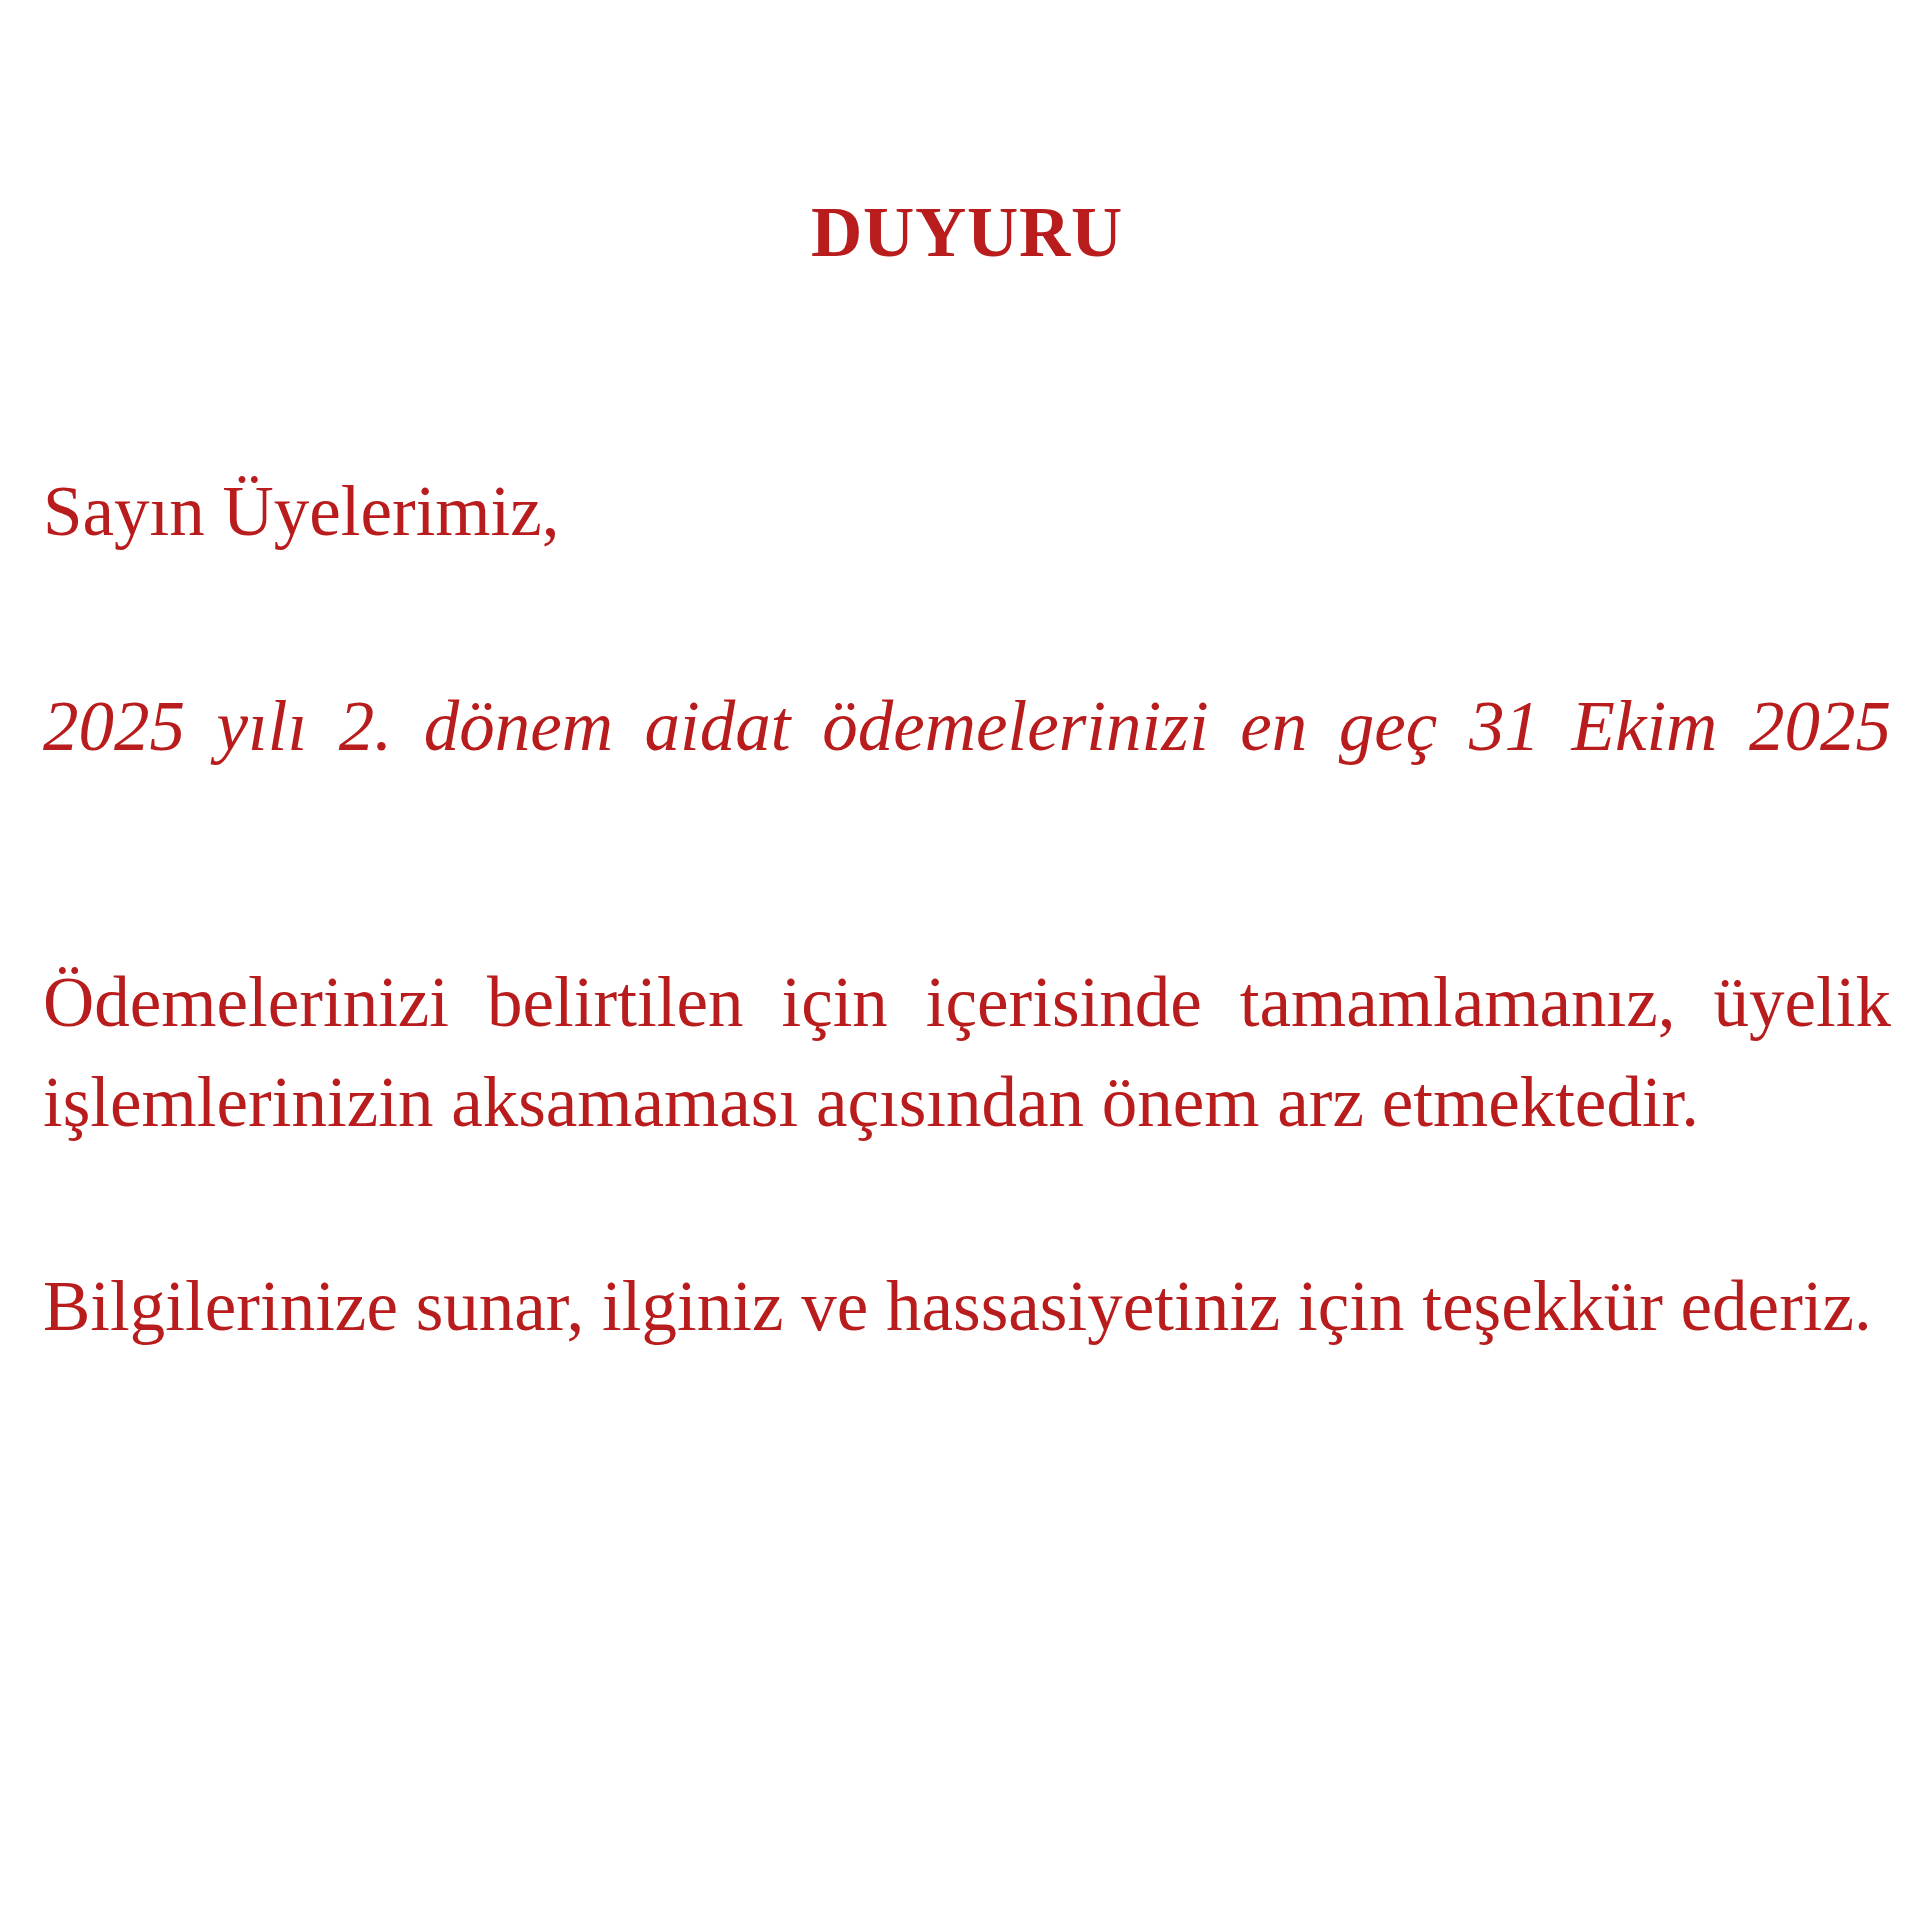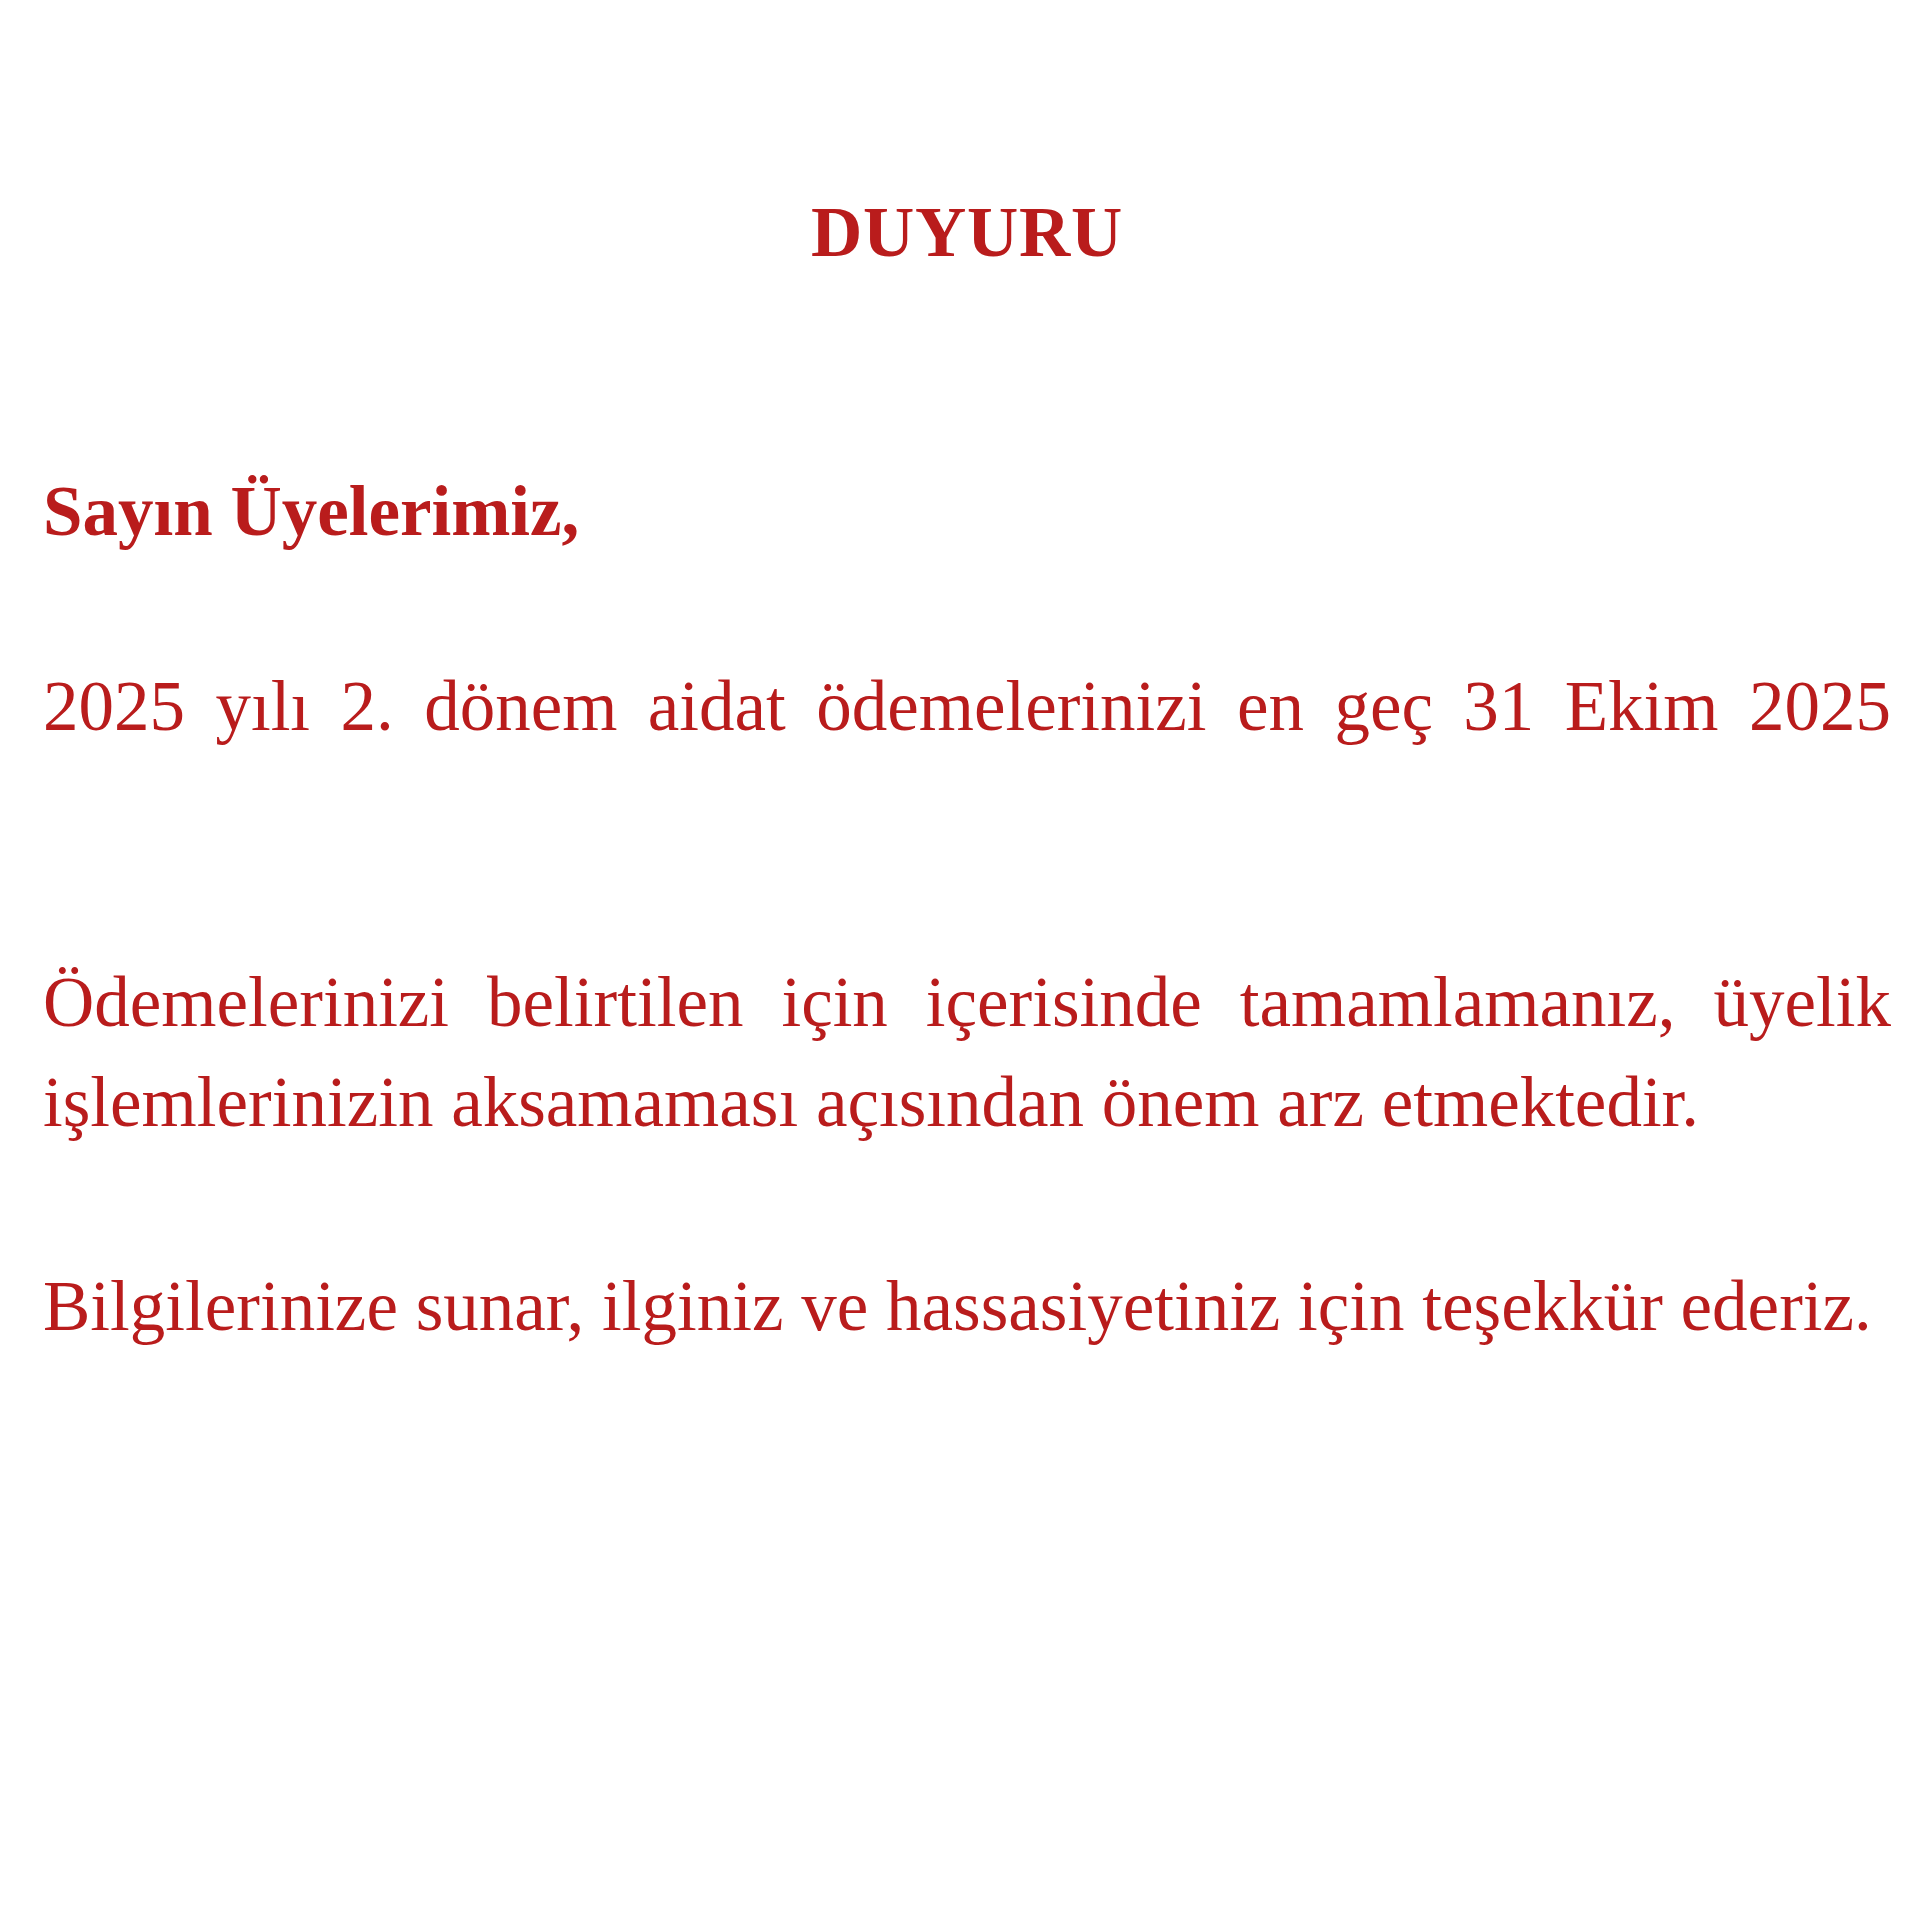--- a/index.html
+++ b/index.html
@@ -26,23 +26,23 @@
   }
   .doc-title {
     top: 182px;
     text-align: center;
     font-weight: bold;
     letter-spacing: 0.7px;
   }
   .greeting {
     top: 461px;
     text-align: left;
-    font-weight: bold;
+    font-weight: normal;
   }
-  .para-1 { top: 656px; }
+  .para-1 { top: 676px; font-style: italic; }
   .para-2 { top: 952px; }
   .para-3 { top: 1256px; }
   .line {
     text-align: left;
     white-space: nowrap;
   }
   .line.justify-full {
     text-align: justify;
     text-align-last: justify;
     white-space: normal;

